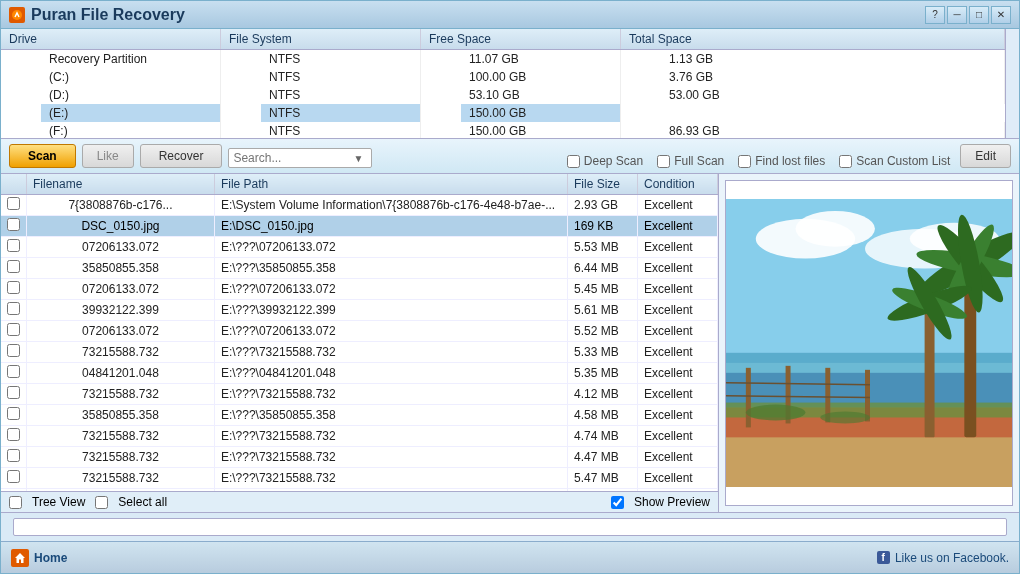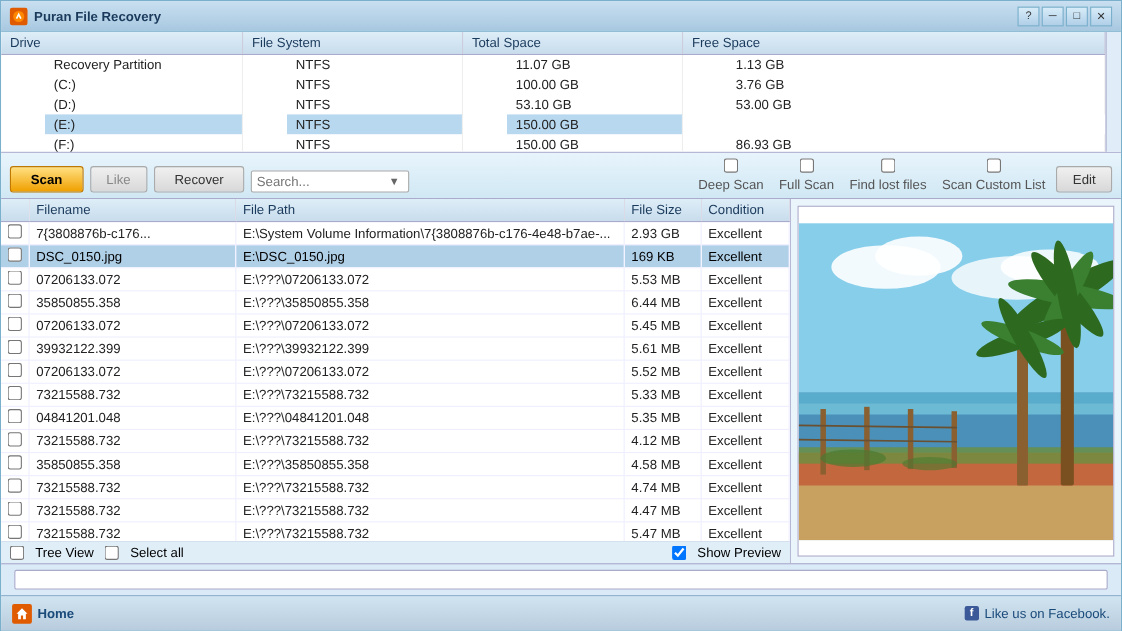--- a/index.html
+++ b/index.html
@@ -3,53 +3,53 @@
   <meta charset="utf-8">
   <style>
     * { box-sizing: border-box; margin: 0; padding: 0; font-family: 'Segoe UI', Tahoma, Arial, sans-serif; font-size: 12px; }
     body { background: #d0e4f5; width: 1020px; height: 574px; overflow: hidden; }
 
     .window { width: 1020px; height: 574px; background: #eaf4fb; border: 1px solid #7ab0cc; display: flex; flex-direction: column; }
 
     
     .title-bar { background: linear-gradient(to bottom, #c8dff0, #a8c8e0); height: 28px; display: flex; align-items: center; padding: 0 8px; border-bottom: 1px solid #7ab0cc; flex-shrink: 0; }
     .title-bar-icon { width: 16px; height: 16px; margin-right: 6px; background: #e05a00; border-radius: 2px; display: flex; align-items: center; justify-content: center; color: white; font-size: 9px; font-weight: bold; }
-    .title-bar-text { flex: 1; font-size: 12px; font-weight: bold; color: #1a3a5c; }
+    .title-bar-text { flex: 1; font-size: 16px; font-weight: bold; color: #1a3a5c; }
     .title-bar-controls { display: flex; gap: 2px; }
     .title-bar-btn { width: 20px; height: 18px; background: linear-gradient(to bottom, #d8ecf8, #b0cfe8); border: 1px solid #7ab0cc; cursor: pointer; display: flex; align-items: center; justify-content: center; font-size: 10px; color: #333; }
 
     
     .drive-section { background: white; border-bottom: 1px solid #aac; flex-shrink: 0; }
 
     
     .toolbar { background: linear-gradient(to bottom, #e8f4fc, #d0e8f4); padding: 5px 8px; display: flex; align-items: flex-end; gap: 6px; border-bottom: 1px solid #aac; flex-shrink: 0; }
     .btn-scan { background: linear-gradient(to bottom, #ffe082, #f0a000); border: 1px solid #c07800; color: #000; padding: 4px 18px; cursor: pointer; border-radius: 3px; font-weight: bold; font-size: 12px; }
     .btn-stop { background: linear-gradient(to bottom, #f0f0f0, #d8d8d8); border: 1px solid #aaa; color: #888; padding: 4px 14px; cursor: not-allowed; border-radius: 3px; font-size: 12px; }
     .btn-recover { background: linear-gradient(to bottom, #f0f0f0, #d8d8d8); border: 1px solid #aaa; color: #333; padding: 4px 18px; cursor: pointer; border-radius: 3px; font-size: 12px; }
     .search-box { display: flex; align-items: center; border: 1px solid #aaa; background: white; padding: 2px 4px; border-radius: 2px; width: 144px; }
     .search-input { border: none; outline: none; width: 120px; font-size: 12px; color: #888; }
     .search-dropdown { cursor: pointer; color: #666; font-size: 10px; }
     .toolbar-spacer { flex: 1; }
-    .checkbox-group { display: flex; align-items: center; gap: 4px; margin-left: 8px; flex-direction: column; }
+    .checkbox-group { display: flex; align-items: center; gap: 4px; margin-left: 8px; }
     .checkbox-group label { color: #555; white-space: nowrap; }
     .checkbox-group input[type=checkbox] { cursor: pointer; }
     .btn-edit { background: linear-gradient(to bottom, #f0f0f0, #d8d8d8); border: 1px solid #aaa; color: #333; padding: 4px 14px; cursor: pointer; border-radius: 3px; font-size: 12px; margin-left: 4px; }
 
     
     .main-content { display: flex; flex: 1; overflow: hidden; }
 
     
     .file-list-section { flex: 1; display: flex; flex-direction: column; border-right: 1px solid #aac; overflow: hidden; }
     .file-table-wrap { flex: 1; overflow-y: auto; overflow-x: hidden; background: white; }
     .file-table { width: 100%; border-collapse: collapse; }
     .file-table th { background: linear-gradient(to bottom, #deeef8, #c8dcec); border-bottom: 1px solid #aac; border-right: 1px solid #ccd; padding: 3px 6px; text-align: left; color: #1a3a5c; font-weight: normal; position: sticky; top: 0; z-index: 1; }
     .file-table td { padding: 2px 6px; border-bottom: 1px solid #eef; border-right: 1px solid #eef; color: #222; white-space: nowrap; overflow: hidden; text-overflow: ellipsis; }
     .file-row-selected td { background: #b0d0e8 !important; color: #000; }
     .file-table td:first-child { width: 20px; }
-    .col-filename { max-width: 140px; }
+    .col-filename { max-width: 140px; text-align: center; }
     .col-filepath { max-width: 220px; }
     .col-filesize { width: 70px; }
     .col-condition { width: 80px; }
 
     
     .preview-section { width: 300px; display: flex; flex-direction: column; background: #eaf4fb; padding: 6px; flex-shrink: 0; }
     .preview-image { flex: 1; background: #fff; border: 1px solid #aac; overflow: hidden; display: flex; align-items: center; justify-content: center; }
 
     
     .footer { background: linear-gradient(to bottom, #d0e4f0, #b8ccde); border-top: 1px solid #8aaccc; height: 32px; display: flex; align-items: center; padding: 0 10px; flex-shrink: 0; }
@@ -97,22 +97,22 @@
       <button class="title-bar-btn">✕</button>
     </div>
   </div>
 
   <div class="drive-section">
     <div style="display:flex;">
       <div style="flex:1; overflow:hidden;">
         <div class="drive-table-header">
           <div>Drive</div>
           <div>File System</div>
+          <div>Free Space</div>
           <div>Total Space</div>
-          <div>Free Space</div>
         </div>
         <div class="drive-rows-wrap" id="drive-rows">
             <div class="drive-row">
     <div>Recovery Partition</div>
     <div>NTFS</div>
     <div>11.07 GB</div>
     <div>1.13 GB</div>
   </div>
             <div class="drive-row">
     <div>(C:)</div>

